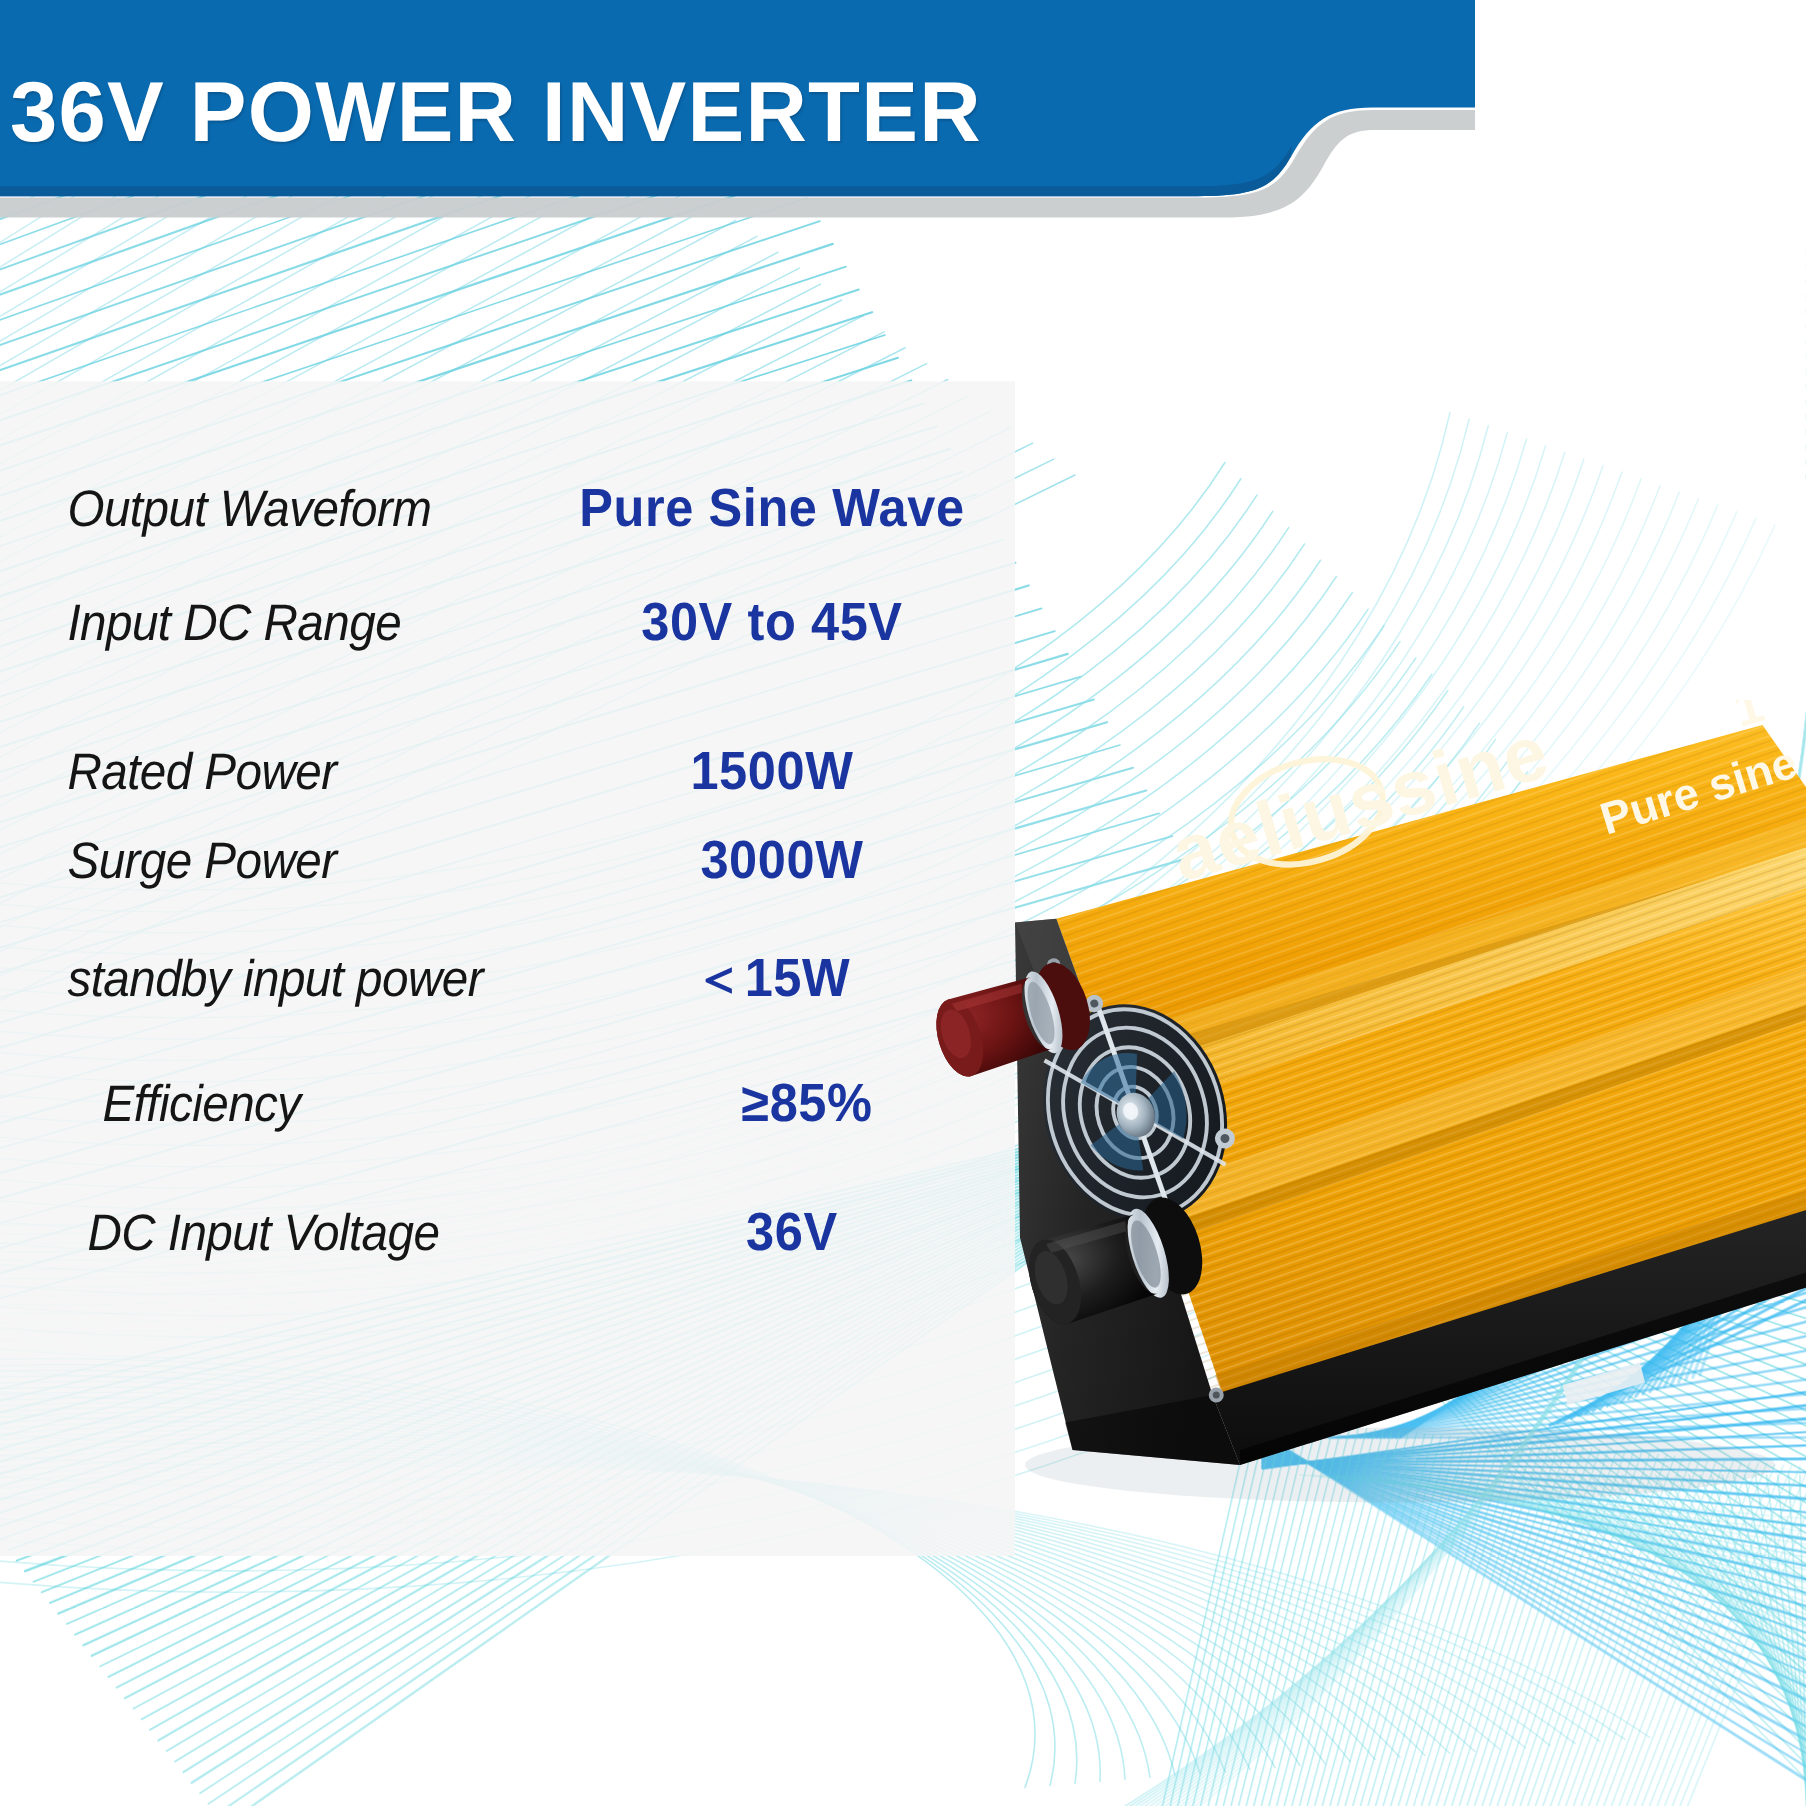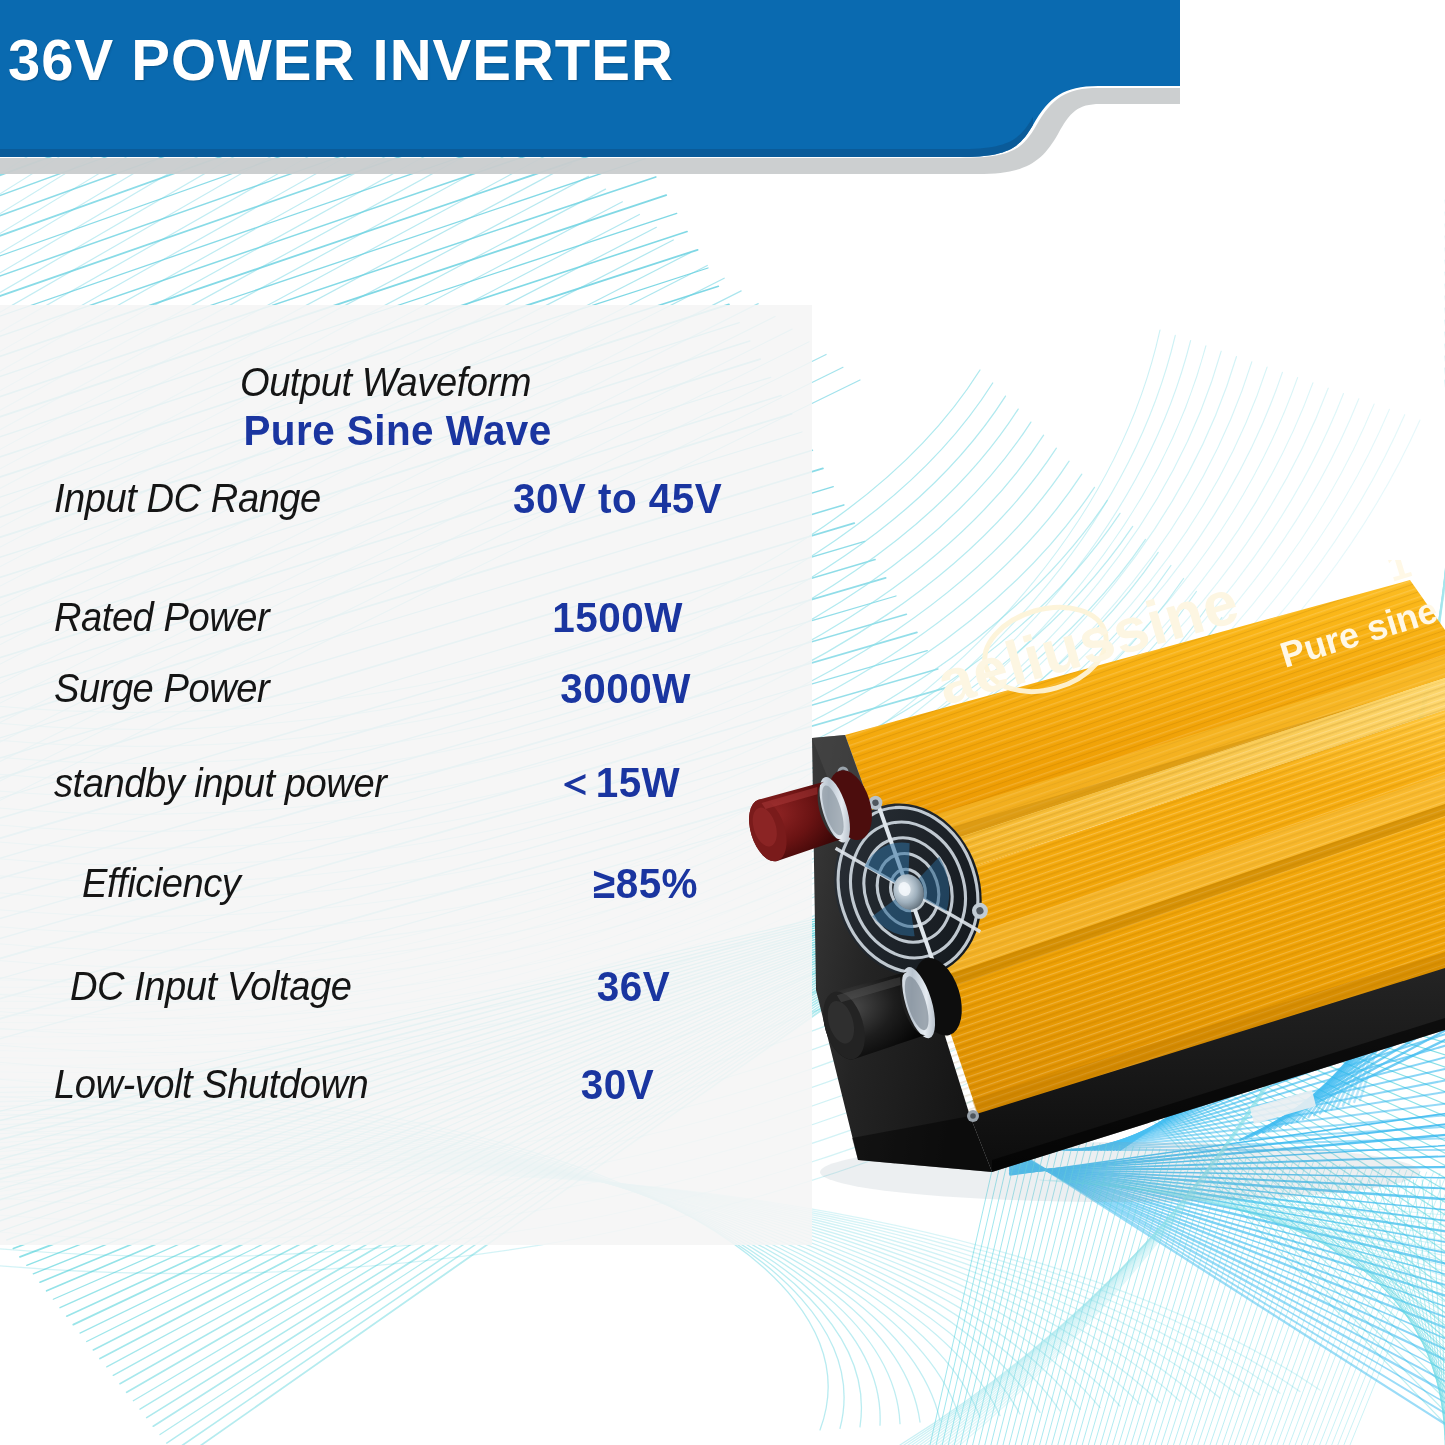--- a/index.html
+++ b/index.html
@@ -35,26 +35,26 @@
     left: 0;
     top: 0;
     width: 1180px;
     height: 175px;
     z-index: 40;
     pointer-events: none;
   }
   #header-title {
     position: absolute;
     left: 8px;
-    top: 14px;
+    top: 44px;
     z-index: 41;
     color: #ffffff;
     font-family: "Liberation Sans", sans-serif;
     font-weight: bold;
-    font-size: 58px;
+    font-size: 68px;
     letter-spacing: 1px;
     line-height: 92px;
     white-space: nowrap;
     text-shadow: 1px 1px 2px rgba(0,0,0,0.18);
   }
 
   
   #spec-panel {
     position: absolute;
     left: 0px;
@@ -784,21 +784,21 @@
     </g>
 
     <g transform="translate(752,22) rotate(-17)">
       <text x="0" y="0" font-family="'Liberation Sans', sans-serif" font-size="40" font-weight="bold" fill="#fff8e6">1</text>
     </g>
   </svg>
 
   <div id="spec-panel">
     <div id="spec-table">
 
-      <div class="spec-row" style="top:54px;flex-direction:column;">
+      <div class="spec-row" style="top:54px;">
         <div class="spec-label">Output Waveform</div>
         <div class="spec-value">Pure Sine Wave</div>
       </div>
 
       <div class="spec-row" style="top:145px;">
         <div class="spec-label">Input DC Range</div>
         <div class="spec-value">30V to 45V</div>
       </div>
 
       <div class="spec-row" style="top:264px;">
@@ -819,22 +819,18 @@
       <div class="spec-row" style="top:530px;padding-left:28px;">
         <div class="spec-label">Efficiency</div>
         <div class="spec-value">≥85%</div>
       </div>
 
       <div class="spec-row" style="top:633px;padding-left:16px;">
         <div class="spec-label">DC Input Voltage</div>
         <div class="spec-value">36V</div>
       </div>
 
-      <div class="spec-row" style="top:731px;">
-        <div class="spec-label">Low-volt Shutdown</div>
-        <div class="spec-value">30V</div>
-      </div>
 
 
     </div>
   </div>
 
 </div>
 
 </body></html>

